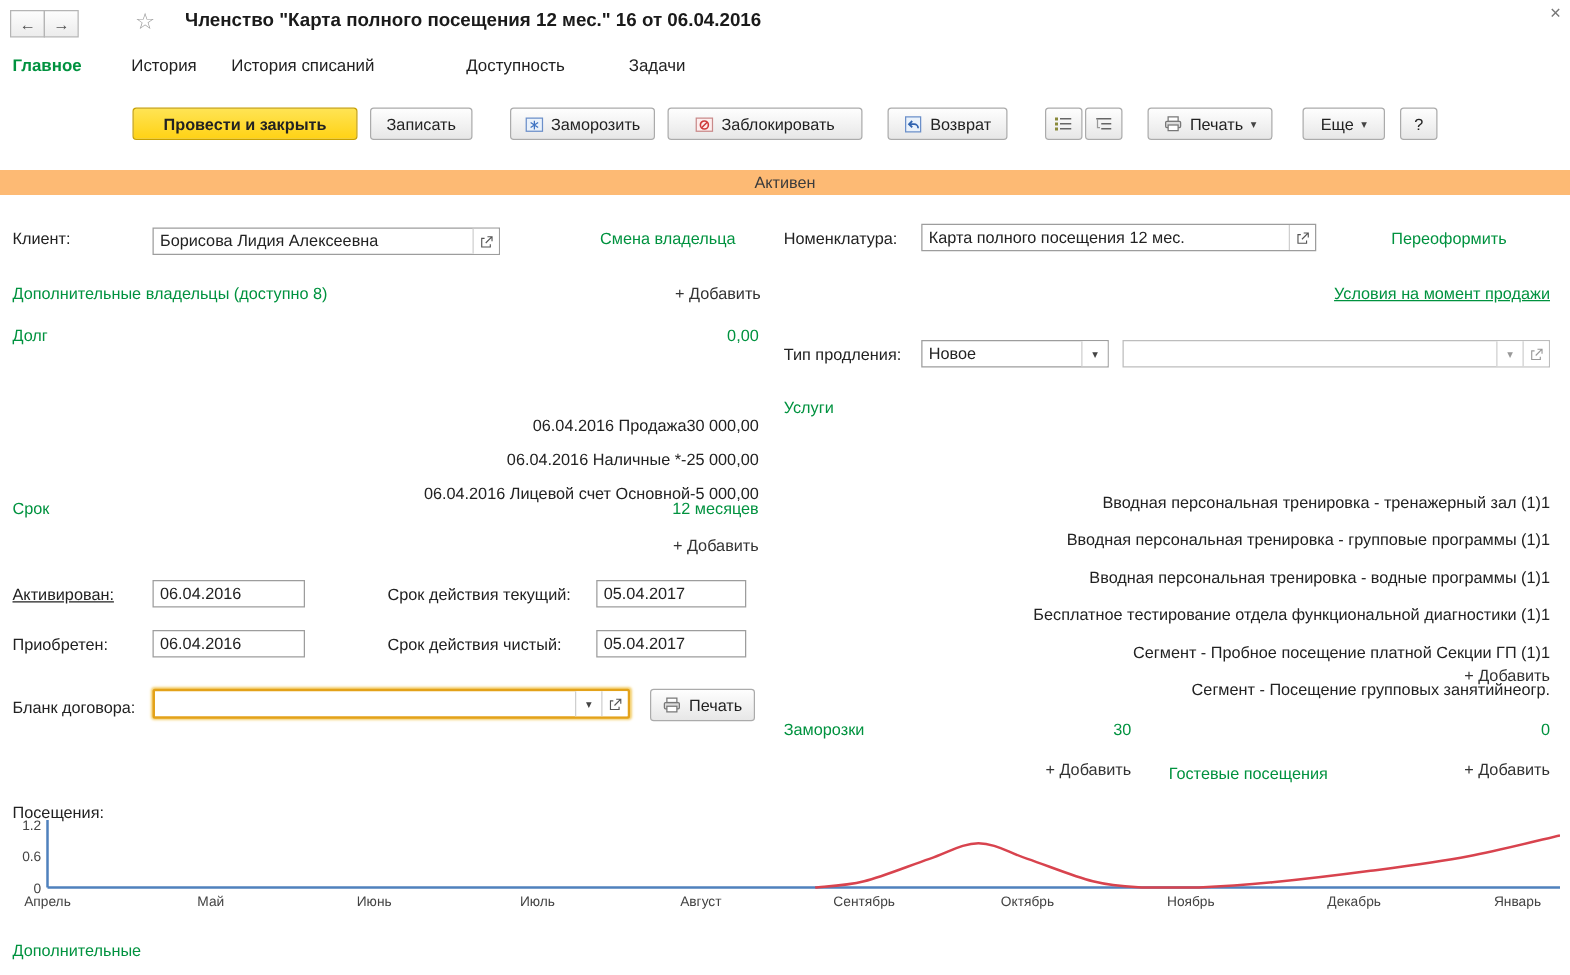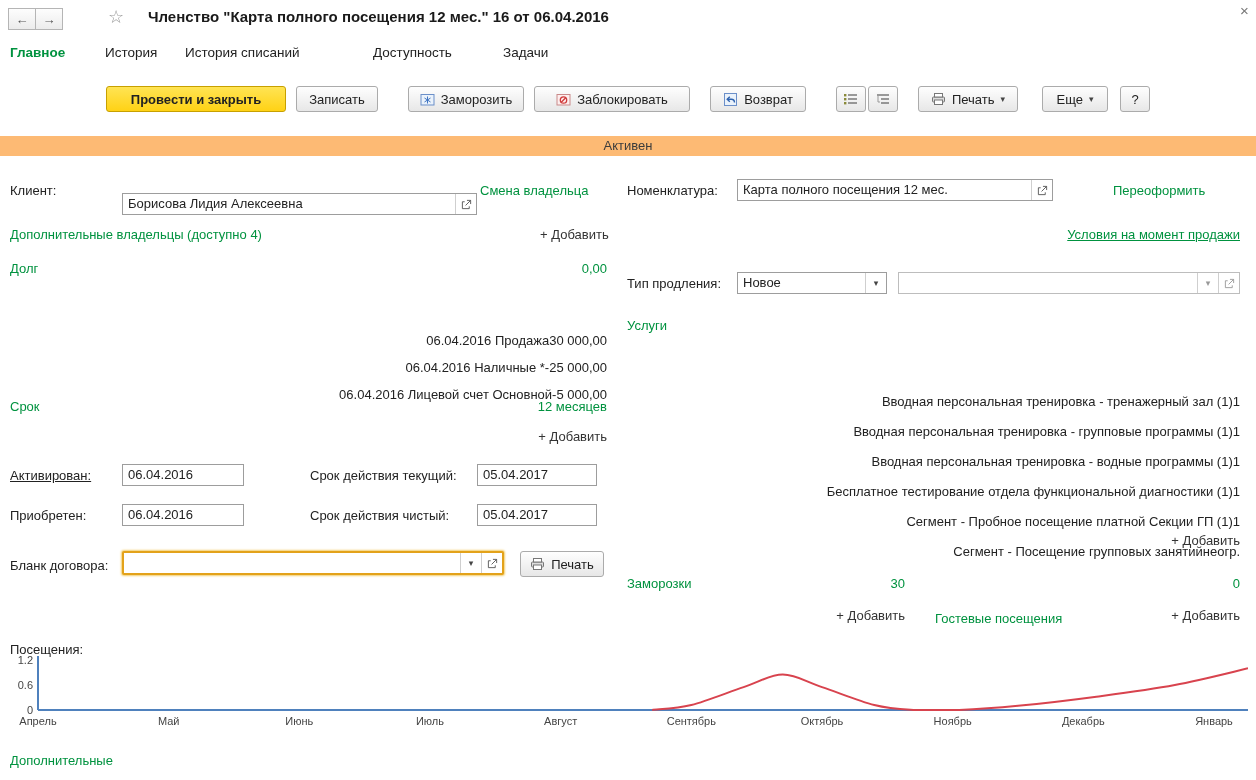--- a/index.html
+++ b/index.html
@@ -132,21 +132,21 @@
   </div>
   <div class="btn" style="left:1120px;width:30px;padding:0;">
     <span>?</span>
   </div>
 
   <div class="statusbar">
     <span>Активен</span>
   </div>
 
   <div class="abs" style="left:10px;top:183px;">Клиент:</div>
-  <div class="field" style="left:122px;top:193px;width:355px;">
+  <div class="field" style="left:122px;top:182px;width:278px;">
     <span class="txt">Борисова Лидия Алексеевна</span>
     <span class="fbtn">
         <svg width="11" height="11" viewBox="0 0 12 12">
           <path d="M4 3 H1.5 V10.5 H9 V8" fill="none" stroke="#555"></path>
           <path d="M5 7 L10.5 1.5 M6.5 1.5 h4 v4" fill="none" stroke="#555"></path>
         </svg>
       </span>
   </div>
   <div class="abs glink" style="left:480px;top:183px;">Смена владельца</div>
 
@@ -155,21 +155,21 @@
     <span class="txt">Карта полного посещения 12 мес.</span>
     <span class="fbtn">
         <svg width="11" height="11" viewBox="0 0 12 12">
           <path d="M4 3 H1.5 V10.5 H9 V8" fill="none" stroke="#555"></path>
           <path d="M5 7 L10.5 1.5 M6.5 1.5 h4 v4" fill="none" stroke="#555"></path>
         </svg>
       </span>
   </div>
   <div class="abs glink" style="left:1113px;top:183px;">Переоформить</div>
 
-  <div class="abs glink" style="left:10px;top:227px;">Дополнительные владельцы (доступно 4)</div>
+  <div class="abs glink" style="left:10px;top:227px;">Дополнительные владельцы (доступно 8)</div>
   <div class="abs addlink" style="left:540px;top:227px;">+ Добавить</div>
   <div class="abs glink ulink" style="right:16px;top:227px;margin-left:46px;">Условия на момент продажи</div>
 
   <div class="abs glink" style="left:10px;top:261px;">Долг</div>
   <div class="abs green" style="right:649px;top:261px;">0,00</div>
   <div class="pairrow" style="left:10px;width:597px;top:289px;">
     <span>06.04.2016 Продажа</span>
     <span>30 000,00</span>
   </div>
   <div class="pairrow" style="left:10px;width:597px;top:316px;">

